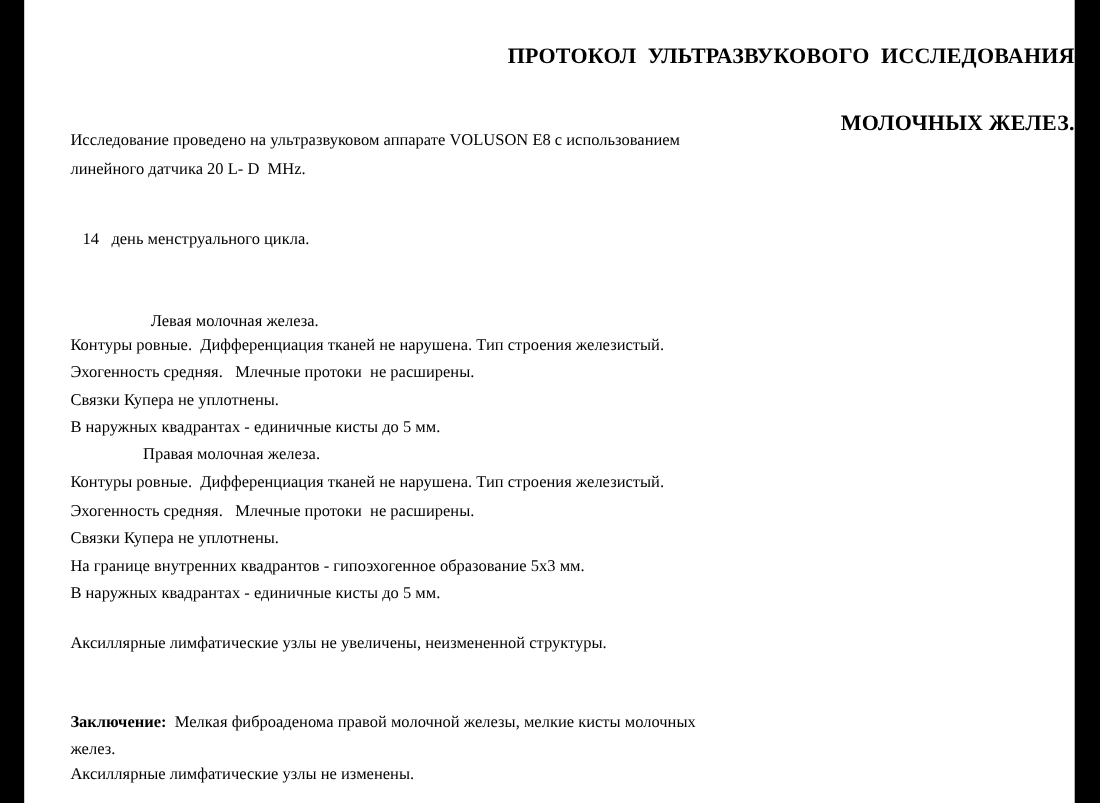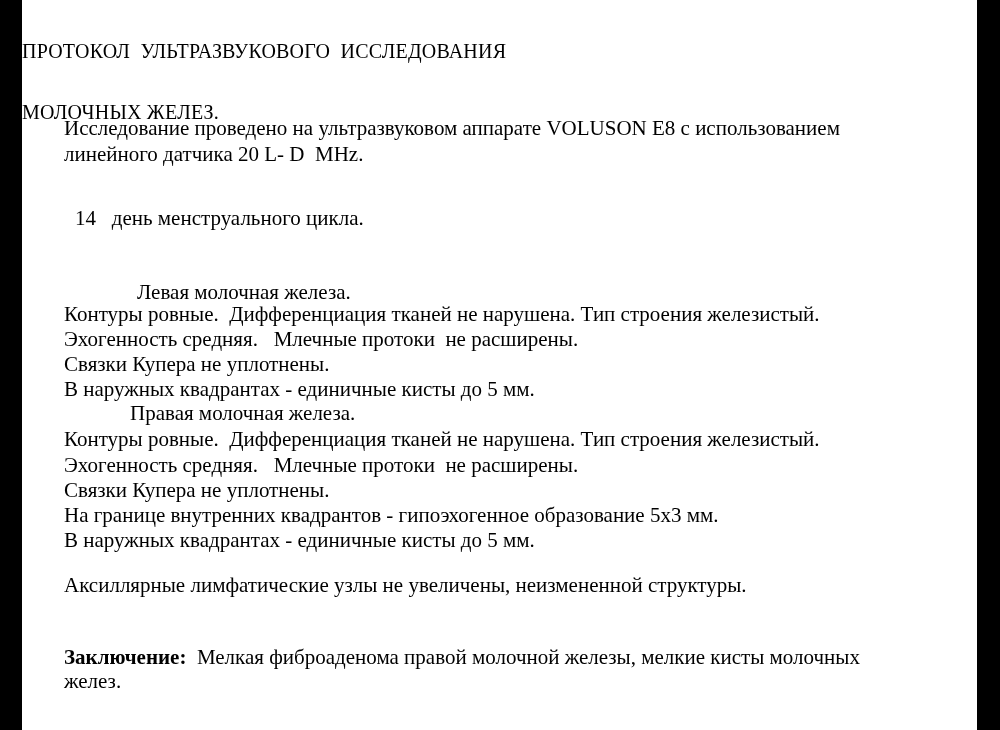--- a/index.html
+++ b/index.html
@@ -17,30 +17,30 @@
       width: 955px;
       height: 730px;
       background: #ffffff;
       font-family: "Liberation Serif", "DejaVu Serif", serif;
       color: #000000;
     }
     .title {
       position: absolute;
       left: 0;
       width: 955px;
-      text-align: left;
-      font-weight: normal;
+      text-align: right;
+      font-weight: bold;
       font-size: 20px;
       letter-spacing: 0.2px;
       white-space: pre;
     }
     .line {
       position: absolute;
       left: 42px;
-      font-size: 21px;
+      font-size: 15px;
       white-space: pre;
       line-height: 24px;
     }
     .indent { left: 115px; }
     .indent2 { left: 108px; }
     .num { left: 53px; }
     .bold { font-weight: bold; }
   </style>
 </head>
 <body>
@@ -65,14 +65,15 @@
   <div class="line" style="top:427px;">Контуры ровные.  Дифференциация тканей не нарушена. Тип строения железистый.</div>
   <div class="line" style="top:453px;">Эхогенность средняя.   Млечные протоки  не расширены.</div>
   <div class="line" style="top:478px;">Связки Купера не уплотнены.</div>
   <div class="line" style="top:503px;">На границе внутренних квадрантов - гипоэхогенное образование 5х3 мм.</div>
   <div class="line" style="top:528px;">В наружных квадрантах - единичные кисты до 5 мм.</div>
 
   <div class="line" style="top:573px;">Аксиллярные лимфатические узлы не увеличены, неизмененной структуры.</div>
 
   <div class="line" style="top:645px;"><span class="bold">Заключение:</span><span>  Мелкая фиброаденома правой молочной железы, мелкие кисты молочных</span></div>
   <div class="line" style="top:669px;">желез.</div>
+  <div class="line" style="top:692px;">Аксиллярные лимфатические узлы не изменены.</div>
 
 </div>
 
 </body></html>

